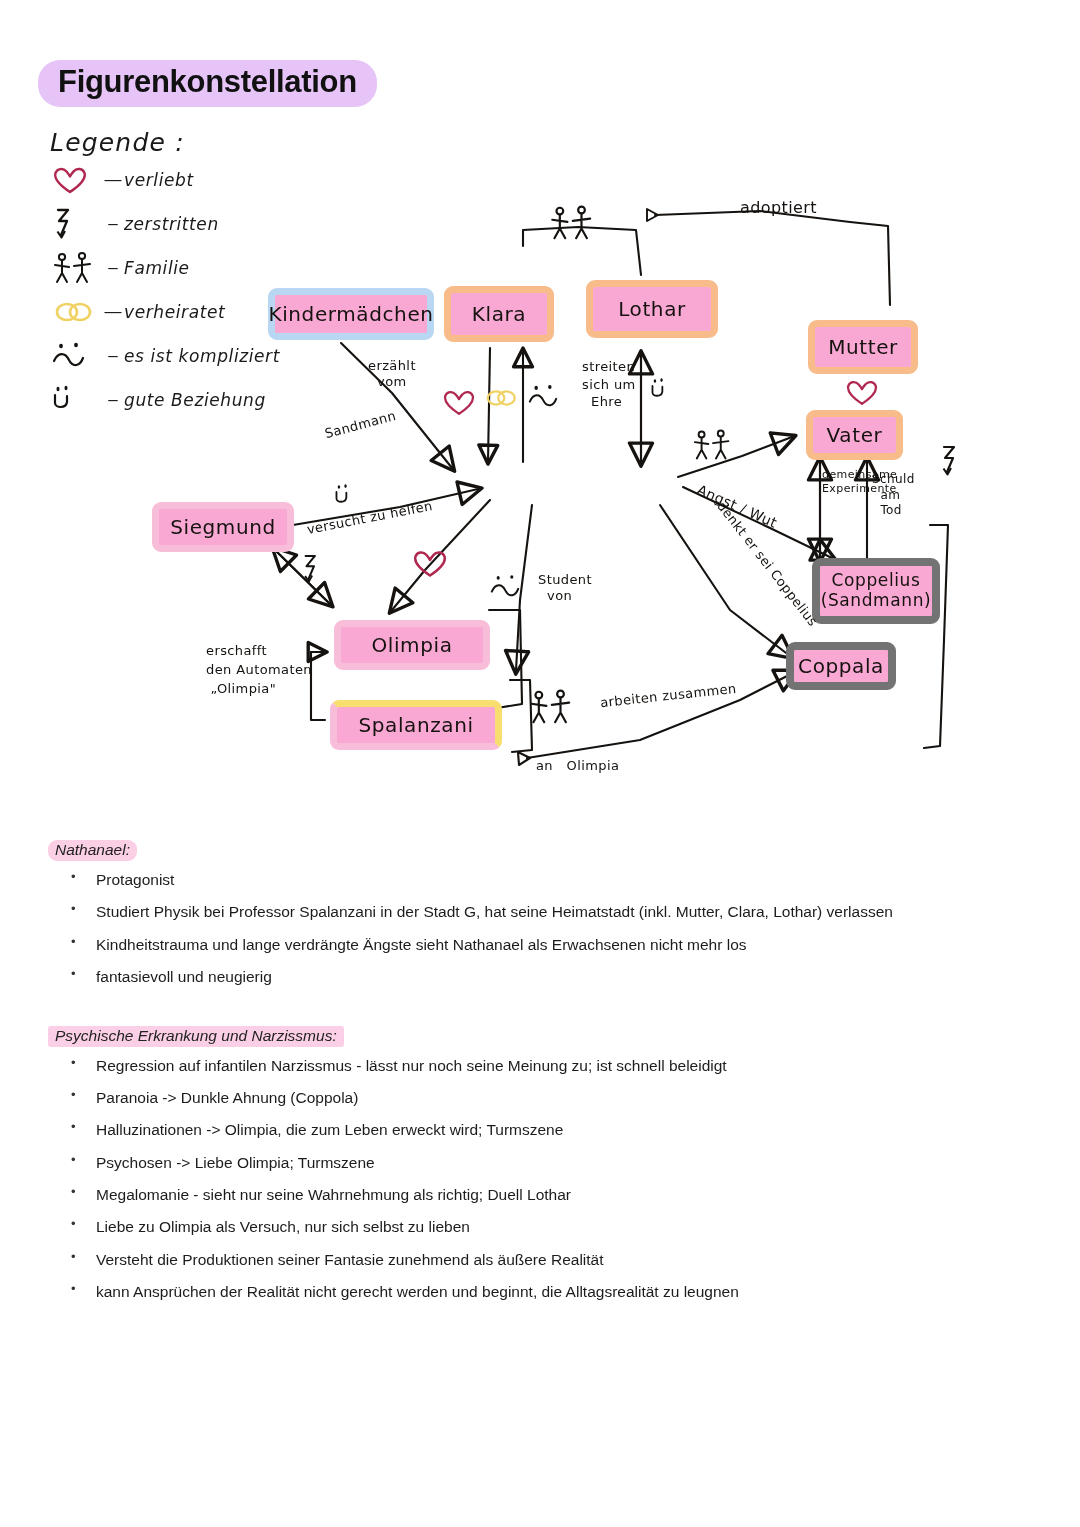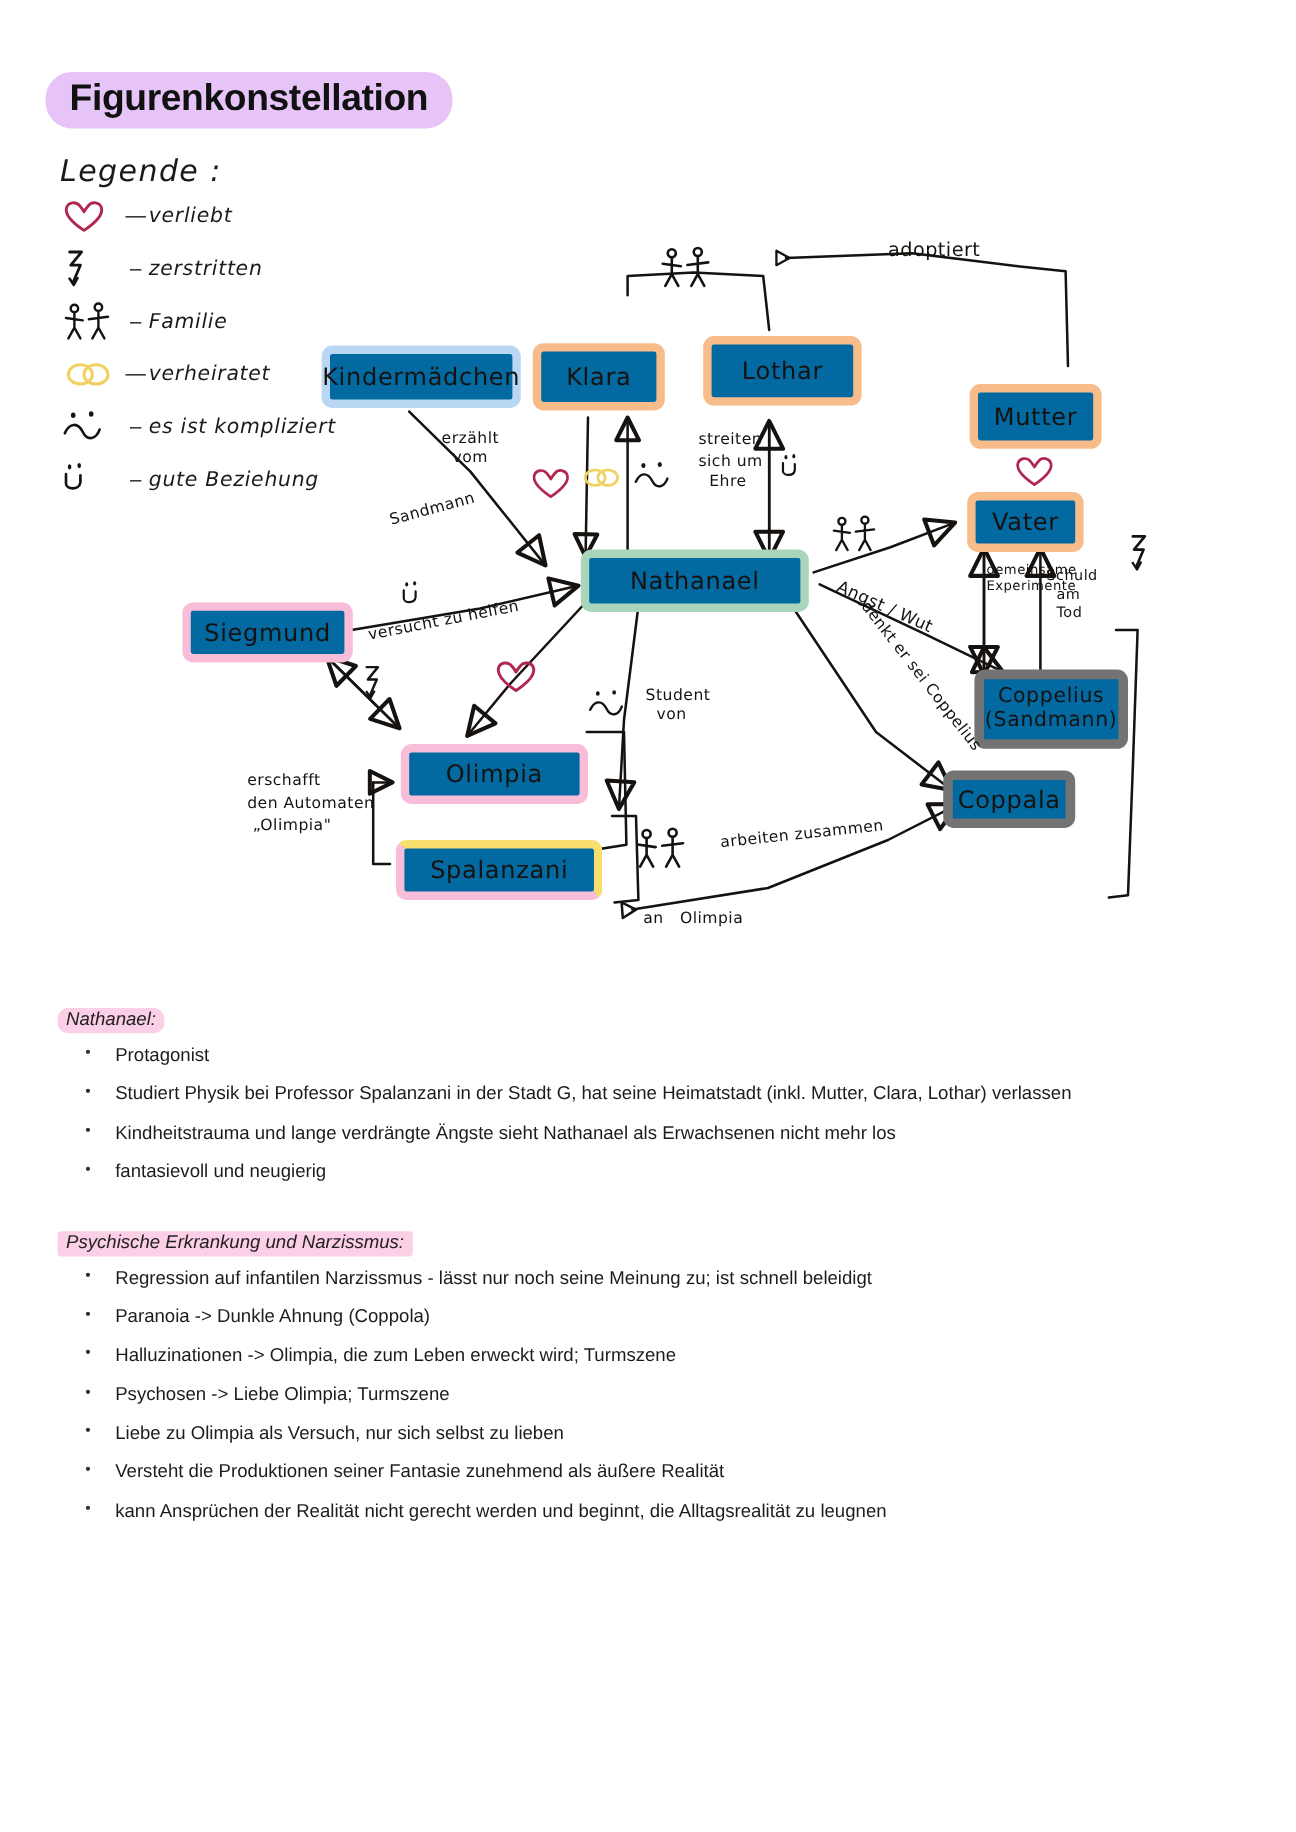--- a/index.html
+++ b/index.html
@@ -60,21 +60,21 @@
   
   #diagram {
     position: absolute; left: 0; top: 180px;
     width: 1080px; height: 620px;
   }
   #diagram svg { position: absolute; left: 0; top: 0; }
 
   
   .node {
     position: absolute;
-    background: #0369a1;
+    background: #f9a8d4;
     display: flex; align-items: center; justify-content: center;
     font-family: "DejaVu Sans", sans-serif;
     font-size: 20px;
     color: #15120f;
     letter-spacing: 0.6px;
     border-radius: 9px;
     line-height: 1.15;
     text-align: center;
     z-index: 4;
   }
@@ -288,21 +288,20 @@
   <div class="node n-blue" style="left:268px;  top:108px; width:166px; height:52px;">Kindermädchen</div>
 
   <div class="node n-orange" style="left:444px;  top:106px; width:110px; height:56px;">Klara</div>
 
   <div class="node n-orange" style="left:586px;  top:100px; width:132px; height:58px;">Lothar</div>
 
   <div class="node n-orange" style="left:808px;  top:140px; width:110px; height:54px;">Mutter</div>
 
   <div class="node n-orange" style="left:806px;  top:230px; width:97px; height:50px;">Vater</div>
 
-  <div class="node n-green" style="left:484px;  top:278px; width:190px; height:52px;">Nathanael</div>
 
   <div class="node n-pink" style="left:152px;  top:322px; width:142px; height:50px;">Siegmund</div>
 
   <div class="node n-pink" style="left:334px;  top:440px; width:156px; height:50px;">Olimpia</div>
 
   <div class="node n-split" style="left:330px;  top:520px; width:172px; height:50px;">Spalanzani</div>
 
   <div class="node n-yellow" style="left:812px;  top:378px; width:128px; height:66px; font-size:17px; white-space:pre-line;">Coppelius
 (Sandmann)</div>
 
@@ -467,17 +466,18 @@
   </ul>
 
   <div class="sec-gap"></div>
 
   <div class="sec-head noradius">Psychische Erkrankung und Narzissmus:</div>
   <ul class="bullets">
     <li>Regression auf infantilen Narzissmus - lässt nur noch seine Meinung zu; ist schnell beleidigt</li>
     <li>Paranoia -&gt; Dunkle Ahnung (Coppola)</li>
     <li>Halluzinationen -&gt; Olimpia, die zum Leben erweckt wird; Turmszene</li>
     <li>Psychosen -&gt; Liebe Olimpia; Turmszene</li>
+    <li>Megalomanie - sieht nur seine Wahrnehmung als richtig; Duell Lothar</li>
     <li>Liebe zu Olimpia als Versuch, nur sich selbst zu lieben</li>
     <li>Versteht die Produktionen seiner Fantasie zunehmend als äußere Realität</li>
     <li>kann Ansprüchen der Realität nicht gerecht werden und beginnt, die Alltagsrealität zu leugnen</li>
   </ul>
 </div>
 
 </body></html>

